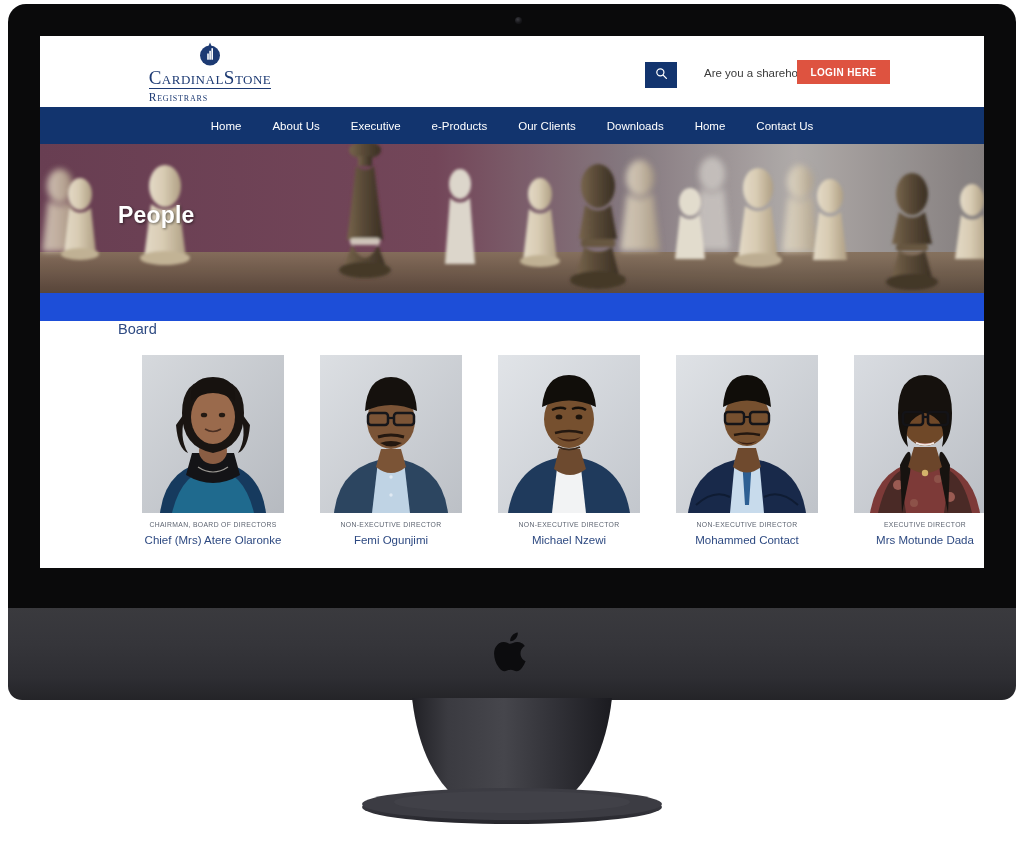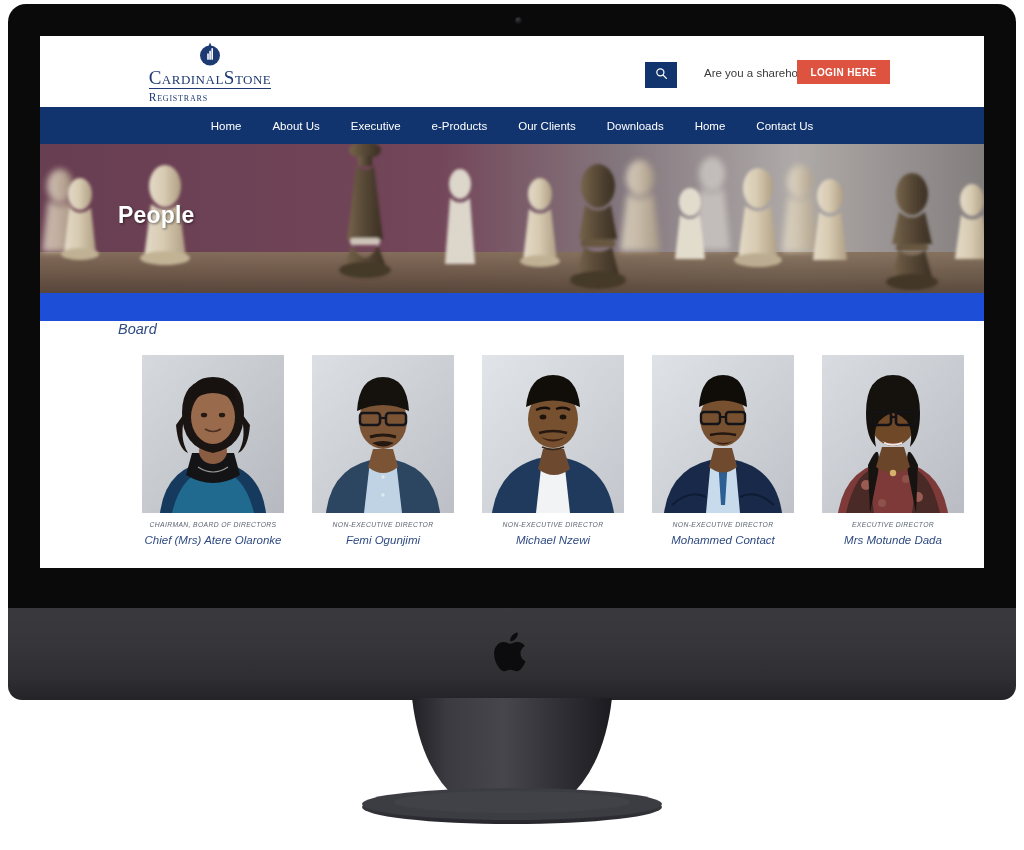--- a/index.html
+++ b/index.html
@@ -102,26 +102,26 @@
     background:#6d4356;
   }
   .hero-photo{ position:absolute; inset:0; }
   .hero-title{
     position:absolute; left:78px; top:58px; color:#ffffff;
     font-size:23px; font-weight:bold; letter-spacing:.2px;
     text-shadow:1px 1px 3px rgba(0,0,0,.55);
   }
 
   
-  .page-body{ padding:0; background:#fff; height:275px;font-style:italic; }
+  .page-body{ padding:0; background:#fff; height:275px; }
   .section-title{
     margin:28px 0 0 78px; font-size:14.5px; color:#2e4a82;
   }
   .board-grid{
-    display:flex; margin:18px 8px 0 78px; gap:28px;padding-left:24px;
+    display:flex; margin:18px 8px 0 78px; gap:36px;padding-left:24px;
   }
   .member{ width:142px; }
   .member-photo{
     width:142px; height:158px; background:#c9ccd2; overflow:hidden; position:relative;
   }
   .member-role{
     margin-top:8px; text-align:center; font-size:6.8px; color:#5c6370;
     letter-spacing:.35px; text-transform:uppercase;
   }
   .member-name{

